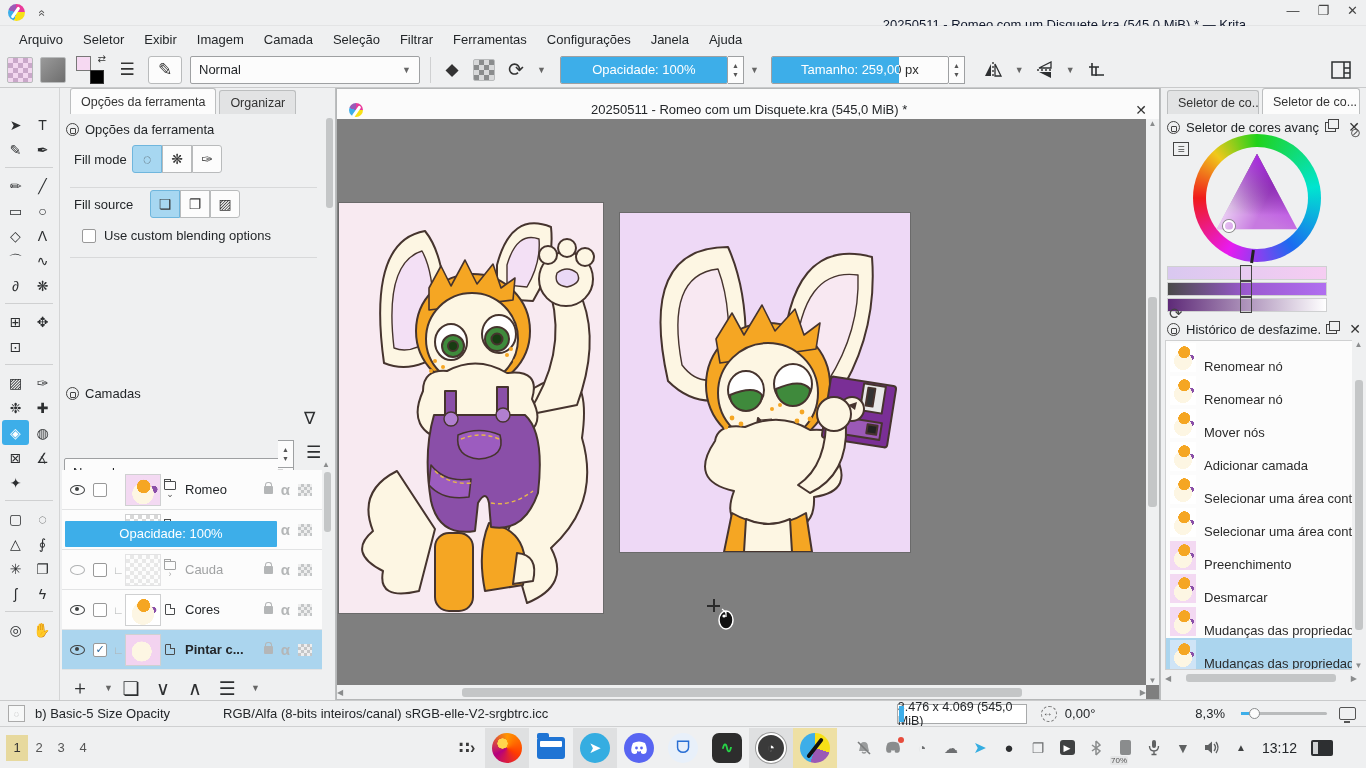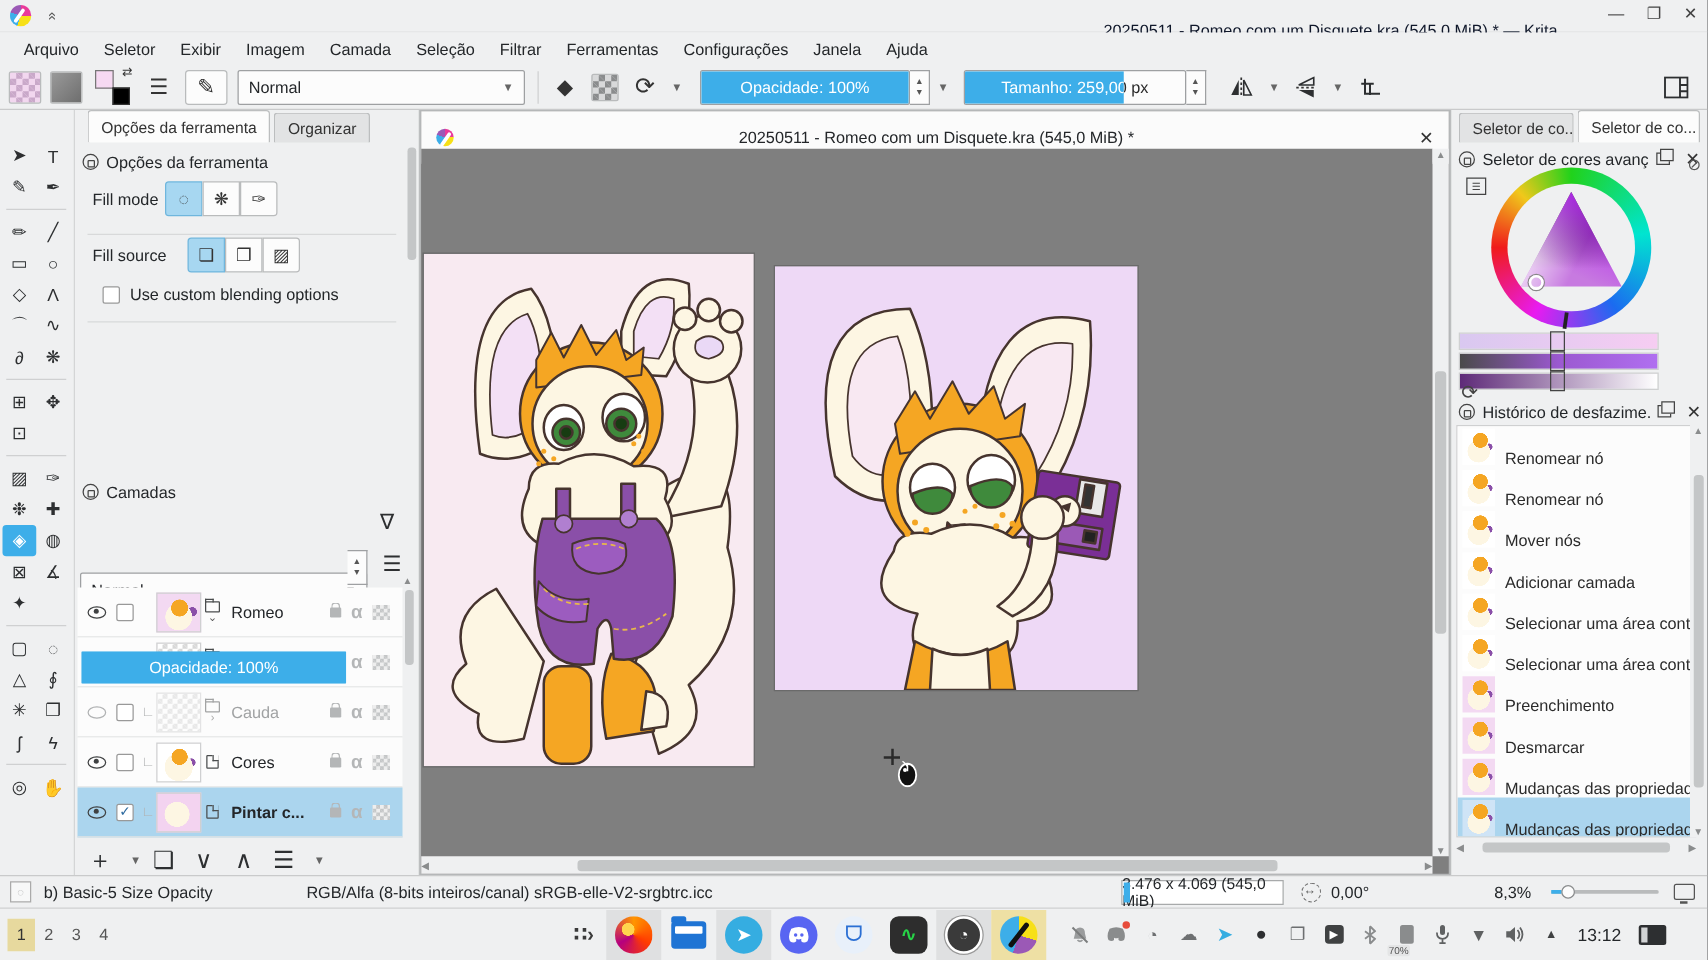--- a/index.html
+++ b/index.html
@@ -690,21 +690,21 @@
     <div class="sb sbv" style="right:1px;top:252px;height:330px;">
       <span>▲</span>
         <span class="sbhandle" style="width:8px;height:250px;"></span>
         <span>▼</span>
     </div>
   </div>
 
   <div class="abs statusbar">
     <span class="presetchip">◌</span>
     <span style="margin-left:10px;text-align:center;">b) Basic-5 Size Opacity</span>
-    <span style="margin-left:75px;text-align:right;">RGB/Alfa (8-bits inteiros/canal)  sRGB-elle-V2-srgbtrc.icc</span>
+    <span style="margin-left:53px;text-align:right;">RGB/Alfa (8-bits inteiros/canal)  sRGB-elle-V2-srgbtrc.icc</span>
     <span style="flex:1;"></span>
     <span class="membox">
         <span>3.476 x 4.069 (545,0 MiB)</span>
       </span>
     <span class="rotico" style="margin-left:14px;"></span>
     <span style="margin-left:8px;">0,00°</span>
     <span style="margin-left:100px;">8,3%</span>
     <span class="ztrack" style="margin-left:16px;">
         <span class="zhandle"></span>
       </span>

